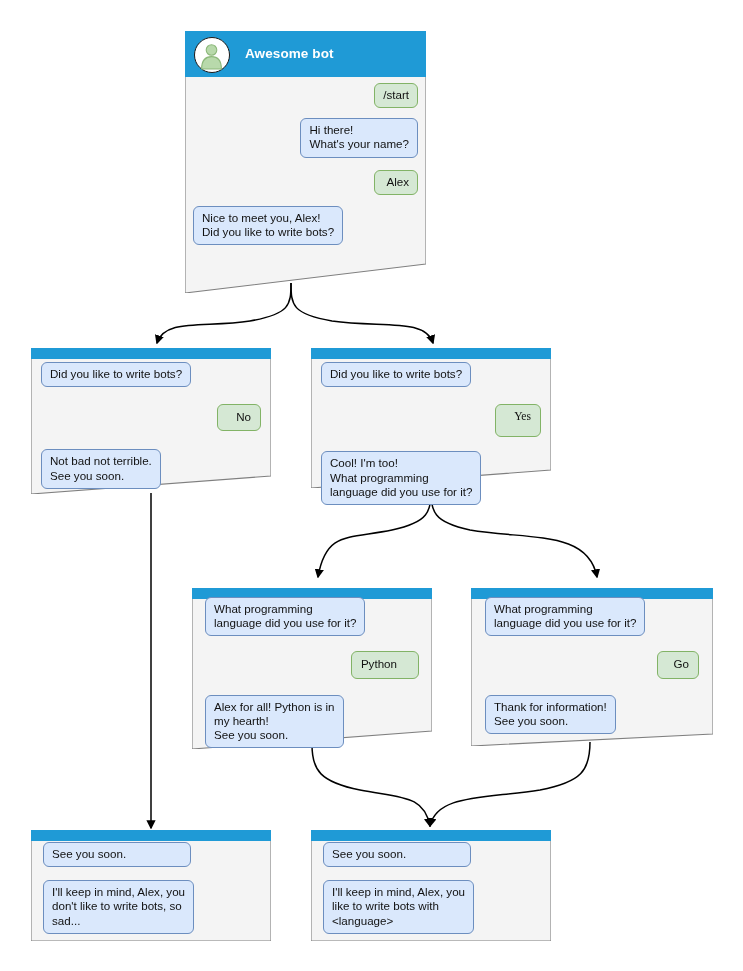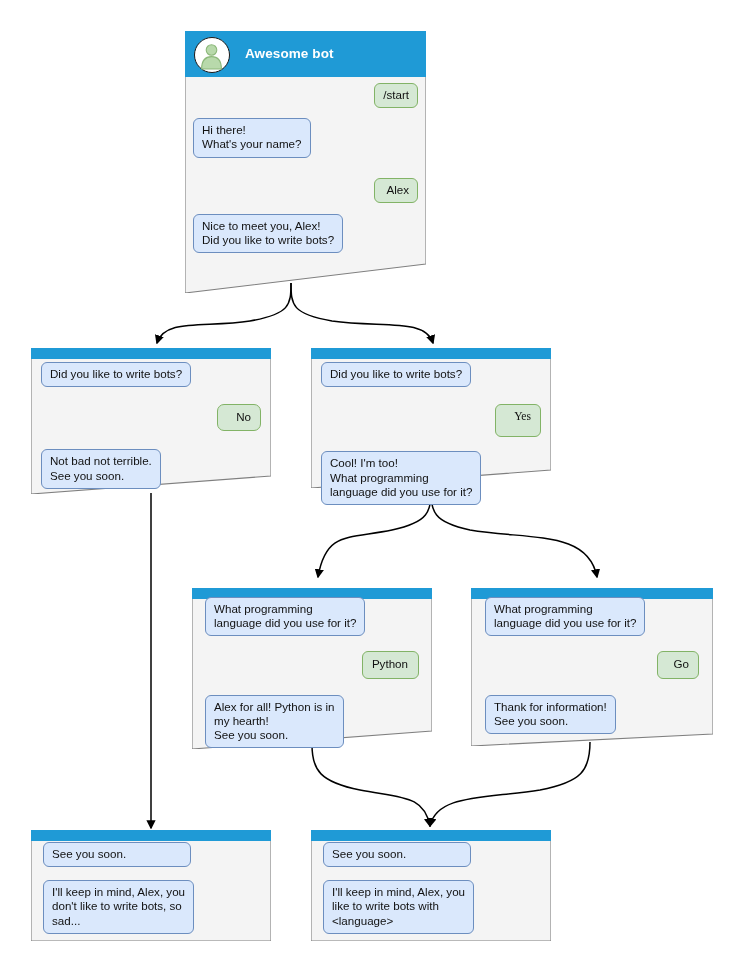--- a/index.html
+++ b/index.html
@@ -142,21 +142,21 @@
         <path d="M 6.6 31 C 6.6 22.4 10.8 18.6 16.5 18.6 C 22.2 18.6 26.4 22.4 26.4 31 Z" fill="#b8d9ab" stroke="#8cb87a" stroke-width="1.1"></path>
       </svg>
     </div>
 
     <div class="node-title" style="left:60px; top:15px;">Awesome bot</div>
 
     <div class="bubbles" style="top:52px; padding:0 8px;">
       <div class="brow user" style="margin-bottom:10px;">
         <div class="bubble user">/start</div>
       </div>
-      <div class="brow bot" style="margin-bottom:20px;">
+      <div class="brow bot" style="margin-bottom:12px;justify-content:flex-end;">
         <div class="bubble bot">Hi there!
 What's your name?</div>
       </div>
       <div class="brow user" style="margin-bottom:11px;">
         <div class="bubble user" style="min-width:44px;">Alex</div>
       </div>
       <div class="brow bot">
         <div class="bubble bot">Nice to meet you, Alex!
 Did you like to write bots?</div>
       </div>
@@ -169,21 +169,21 @@
       <rect x="0" y="0" width="240" height="11" fill="#1f9ad6"></rect>
     </svg>
 
     <div class="node-title" style="left:10px; top:-2px;"></div>
 
     <div class="bubbles" style="top:14px; padding:0 10px;">
       <div class="brow bot" style="margin-bottom:17px;">
         <div class="bubble bot">Did you like to write bots?</div>
       </div>
       <div class="brow user" style="margin-bottom:18px;">
-        <div class="bubble user" style="min-width:44px; padding:5px 9px 6px 9px;border-radius:7px;">No</div>
+        <div class="bubble user" style="min-width:44px; padding:5px 9px 6px 9px;">No</div>
       </div>
       <div class="brow bot">
         <div class="bubble bot">Not bad not terrible.
 See you soon.</div>
       </div>
     </div>
   </div>
 
   <div class="node" style="left:311px; top:348px; width:240px; height:140px;">
     <svg class="node-shape" viewBox="0 0 240 140" preserveAspectRatio="none">
@@ -215,21 +215,21 @@
     </svg>
 
     <div class="node-title" style="left:10px; top:-2px;"></div>
 
     <div class="bubbles" style="top:9px; padding:0 13px;">
       <div class="brow bot" style="margin-bottom:15px;">
         <div class="bubble bot">What programming
 language did you use for it?</div>
       </div>
       <div class="brow user" style="margin-bottom:16px;">
-        <div class="bubble user" style="padding:5px 10px 6px 9px;">Python</div>
+        <div class="bubble user" style="padding:5px 21px 6px 9px;">Python</div>
       </div>
       <div class="brow bot">
         <div class="bubble bot">Alex for all! Python is in
 my hearth!
 See you soon.</div>
       </div>
     </div>
   </div>
 
   <div class="node" style="left:471px; top:588px; width:242px; height:158px;">

